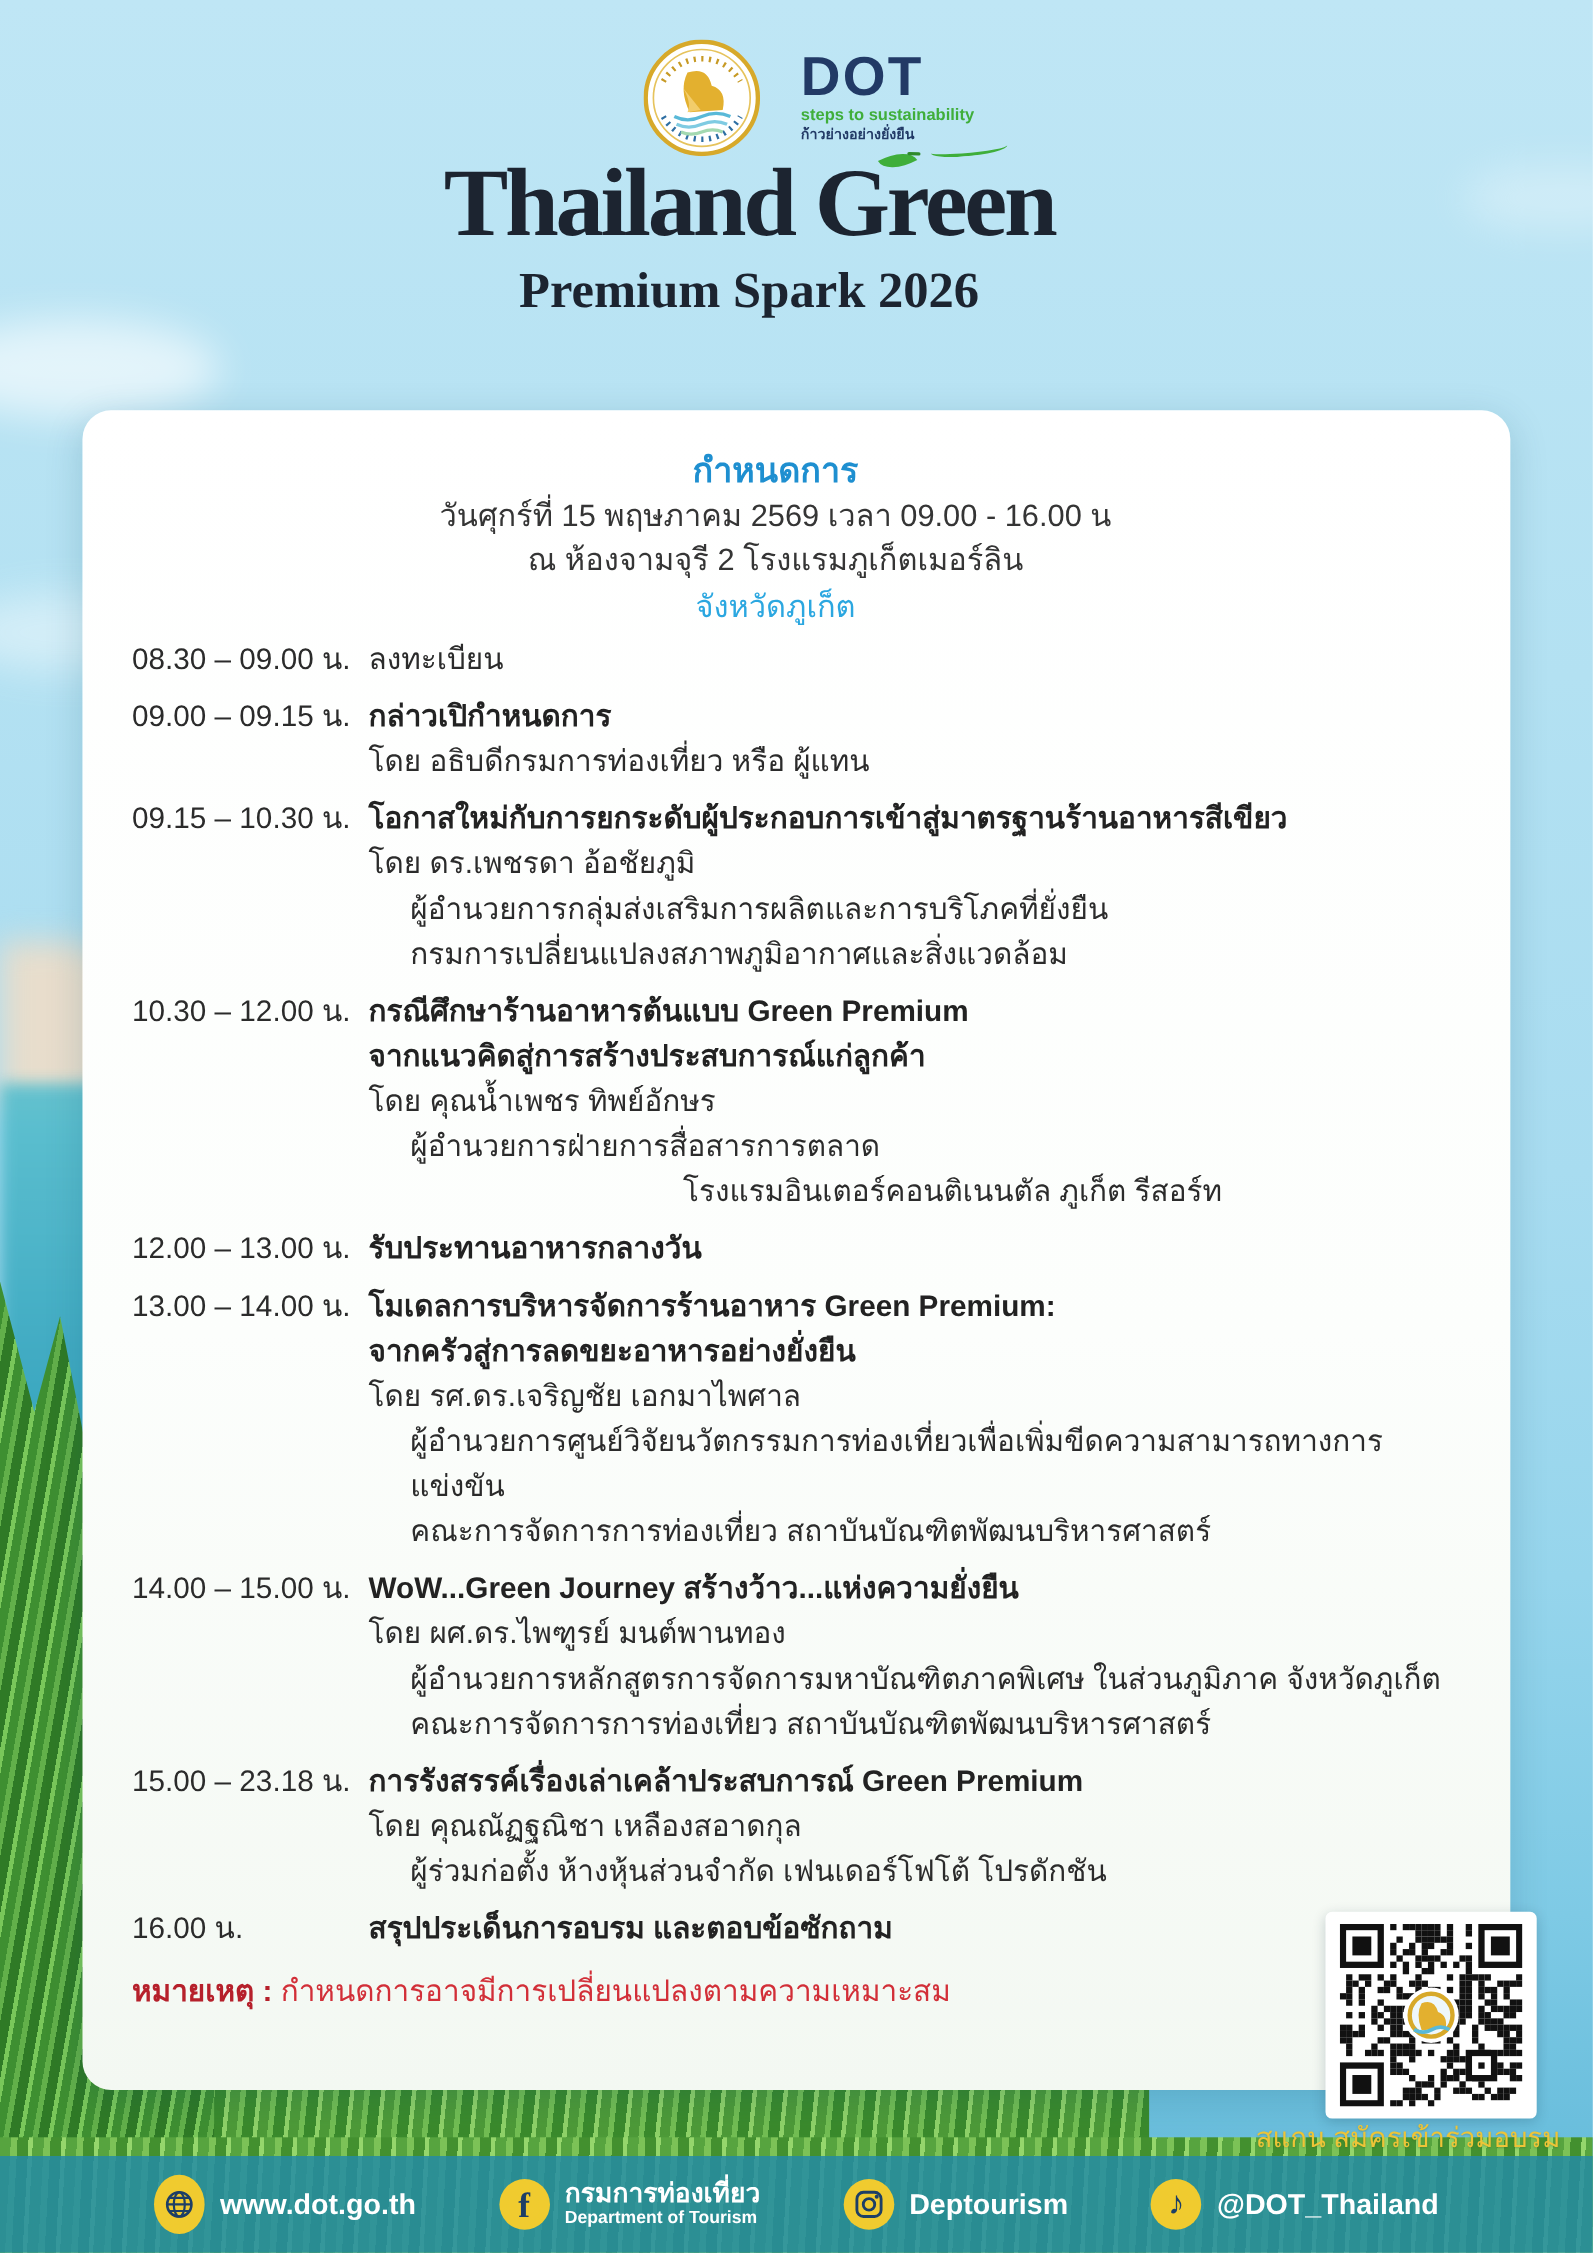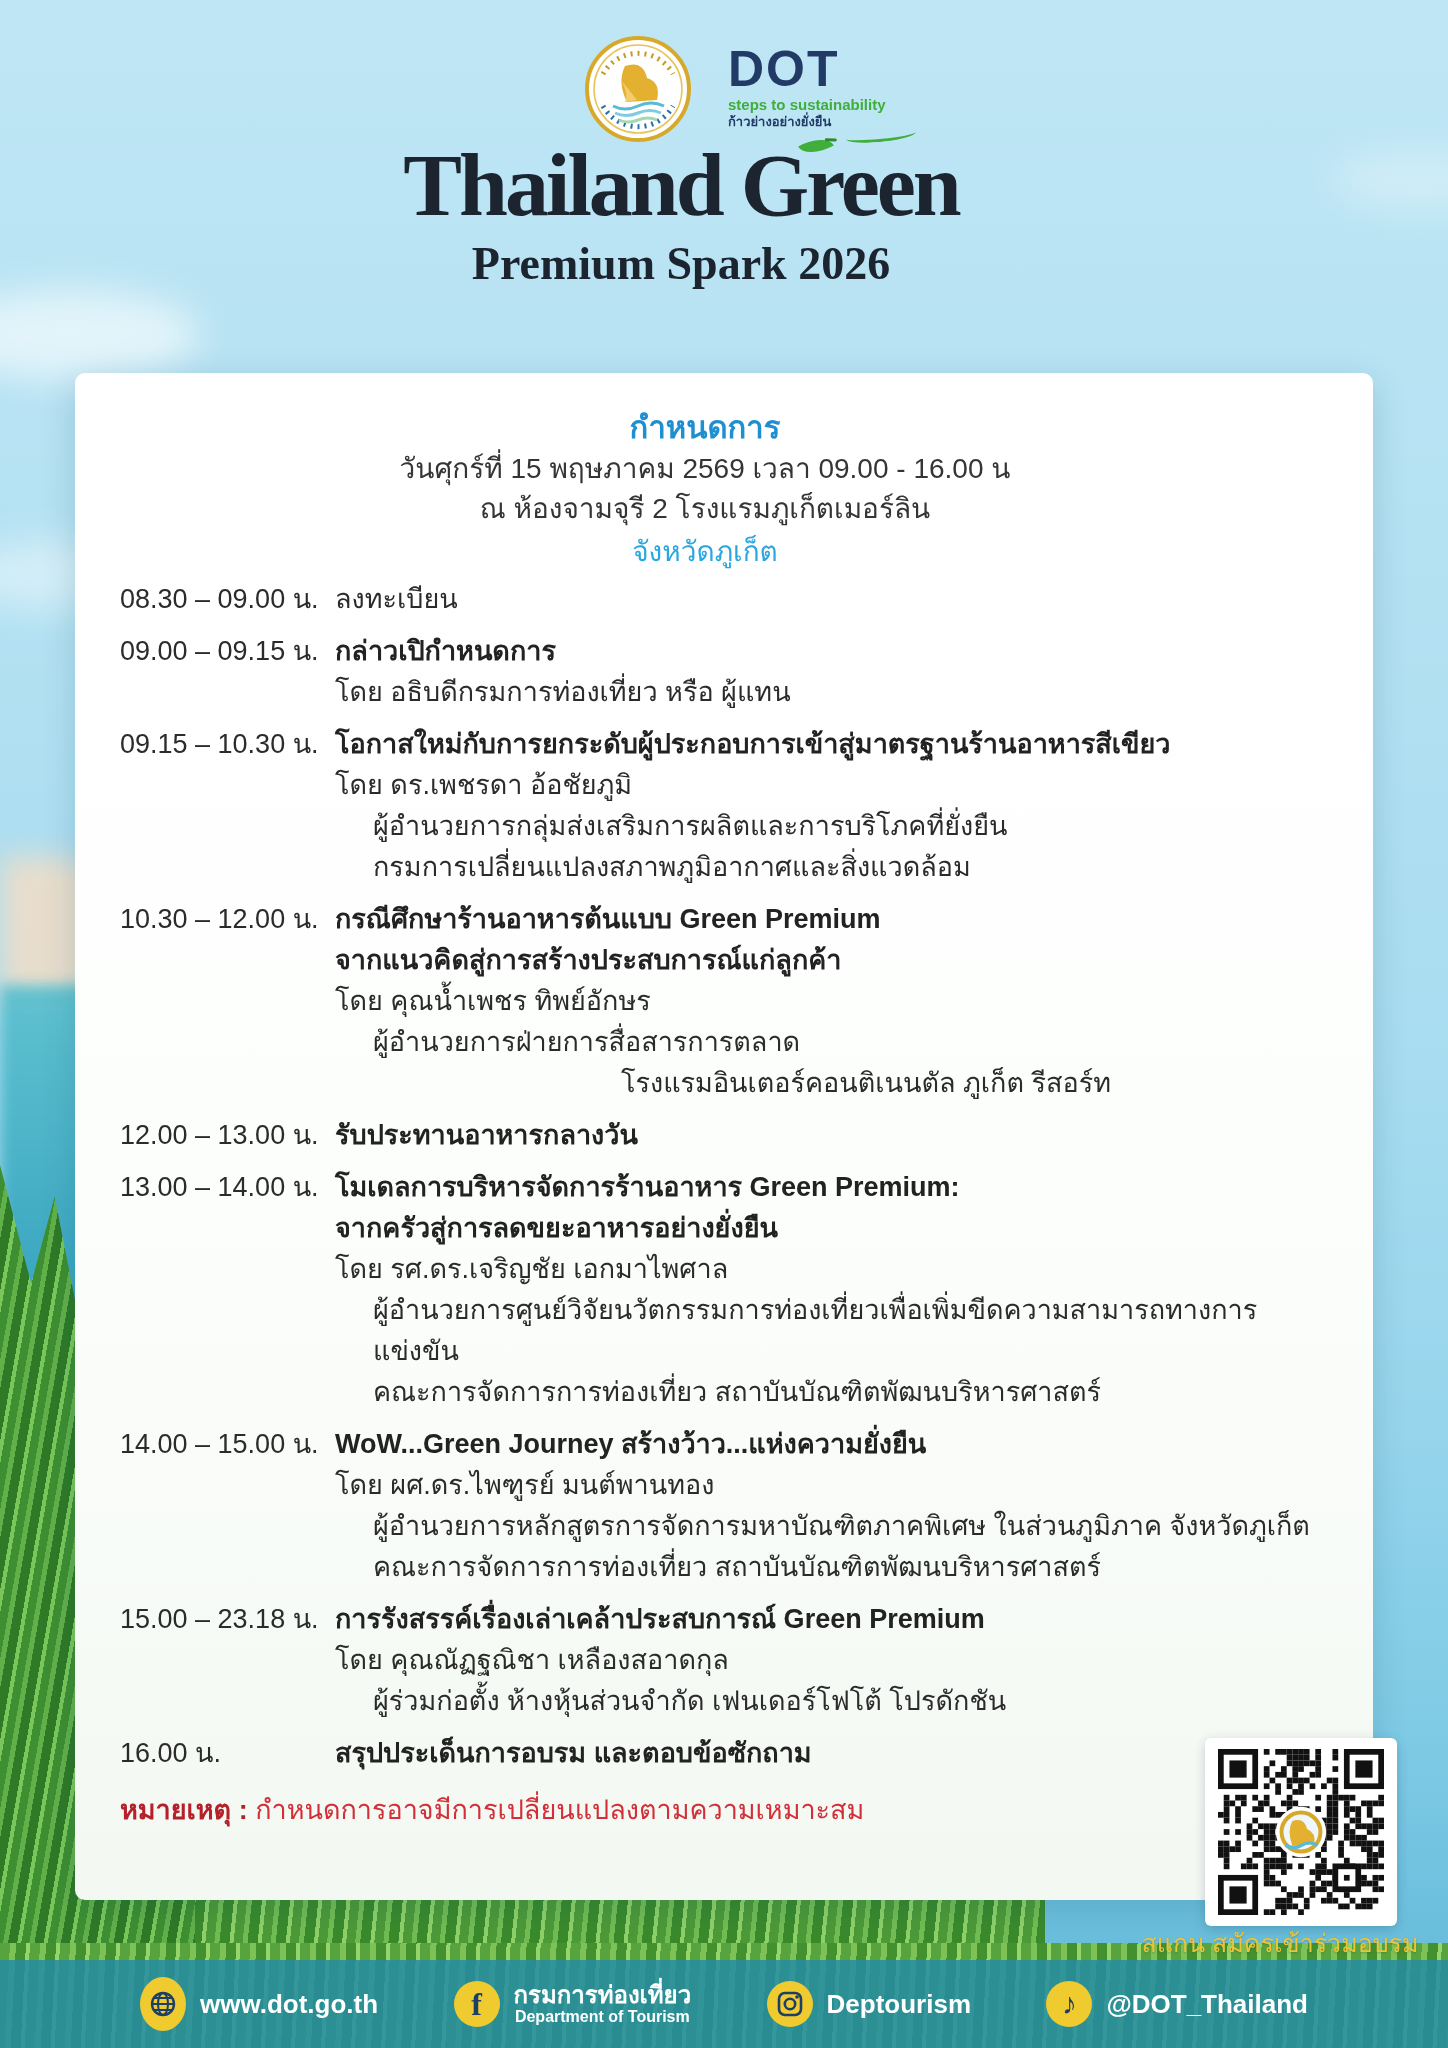--- a/index.html
+++ b/index.html
@@ -34,21 +34,21 @@
   .dot-tag-en{font-size:15px;font-weight:700;color:#3fae3a;line-height:18px;margin-top:2px;}
   .dot-tag-th{font-size:13px;font-weight:700;color:#223a66;line-height:15px;}
   .swoosh{position:absolute;right:-8px;bottom:2px;width:70px;height:10px;border-bottom:3px solid #3fae3a;border-radius:0 0 60% 40%;transform:rotate(-4deg);}
   .title-wrap{position:absolute;left:11px;top:136px;width:1340px;text-align:center;color:#1c2430;}
   .main-title{font-family:"Liberation Serif","DejaVu Serif",serif;font-weight:700;font-size:88px;line-height:100px;letter-spacing:-3px;}
   .sub-title{font-family:"Liberation Serif","DejaVu Serif",serif;font-weight:700;font-size:46px;line-height:56px;letter-spacing:0;}
   .leaf{position:absolute;left:800px;top:138px;width:32px;height:16px;background:#3fae3a;
     border-radius:0 100% 0 100%;transform:rotate(-28deg);}
   .leaf::after{content:"";position:absolute;left:26px;top:8px;width:12px;height:3px;background:#2f8a2c;border-radius:2px;transform:rotate(30deg);}
   
-  .card{position:absolute;left:75px;top:373px;width:1298px;height:1527px;border-radius:10px;
+  .card{position:absolute;left:75px;top:373px;width:1298px;height:1527px;border-radius:26px;
     background:linear-gradient(180deg,#ffffff 0%,#fcfefc 55%,#f3f8f2 100%);
     box-shadow:0 8px 34px rgba(0,70,100,.18);padding:34px 40px 0 45px;box-sizing:border-box;}
   .card-head{width:1170px;text-align:center;}
   .h-blue{color:#1e8fd0;font-weight:700;font-size:31px;line-height:42px;}
   .h-dark{color:#353535;font-size:28px;line-height:40px;}
   .h-prov{color:#2ba7e0;font-weight:400;font-size:28px;line-height:46px;}
   
   .sched{margin-top:4px;font-size:27px;color:#2b2b2b;}
   .sched-row{display:flex;margin-bottom:11px;}
   .sched-time{width:215px;flex:0 0 215px;line-height:41px;}
@@ -61,21 +61,21 @@
   .note-label{color:#b6202b;font-weight:700;margin-top:25px;}
   .note-text{color:#d22f38;}
   
   .qr-tile{position:absolute;left:1205px;top:1738px;width:192px;height:188px;background:#fff;border-radius:6px;
     box-shadow:0 3px 12px rgba(0,40,60,.2);display:flex;align-items:center;justify-content:center;}
   .qr-caption{position:absolute;left:1130px;top:1923px;width:300px;text-align:center;
     color:#edc437;font-weight:400;font-size:25px;text-shadow:0 1px 2px rgba(60,90,30,.35);}
   
   .footer-bar{position:absolute;left:0;top:1960px;width:1448px;height:88px;
     background:rgba(36,140,163,.85);display:flex;align-items:center;justify-content:space-between;
-    padding:0 140px;box-sizing:border-box;text-align:center;}
+    padding:0 140px;box-sizing:border-box;}
   .f-item{display:flex;align-items:center;gap:14px;color:#fff;}
   .f-icon{width:46px;height:46px;border-radius:50%;background:#f0cb2f;display:flex;align-items:center;justify-content:center;flex:0 0 46px;}
   .f-icon.tall{width:44px;height:54px;border-radius:50%;}
   .f-label{font-weight:700;font-size:26px;}
   .f-label2{font-weight:700;font-size:24px;line-height:26px;}
   .f-sub{font-weight:700;font-size:16px;line-height:18px;}
   .fb-glyph{color:#1d3f66;font-weight:900;font-size:32px;font-family:"Liberation Serif","DejaVu Serif",serif;}
   .tk-glyph{color:#1d3f66;font-weight:900;font-size:30px;}
 </style>
 </head>

